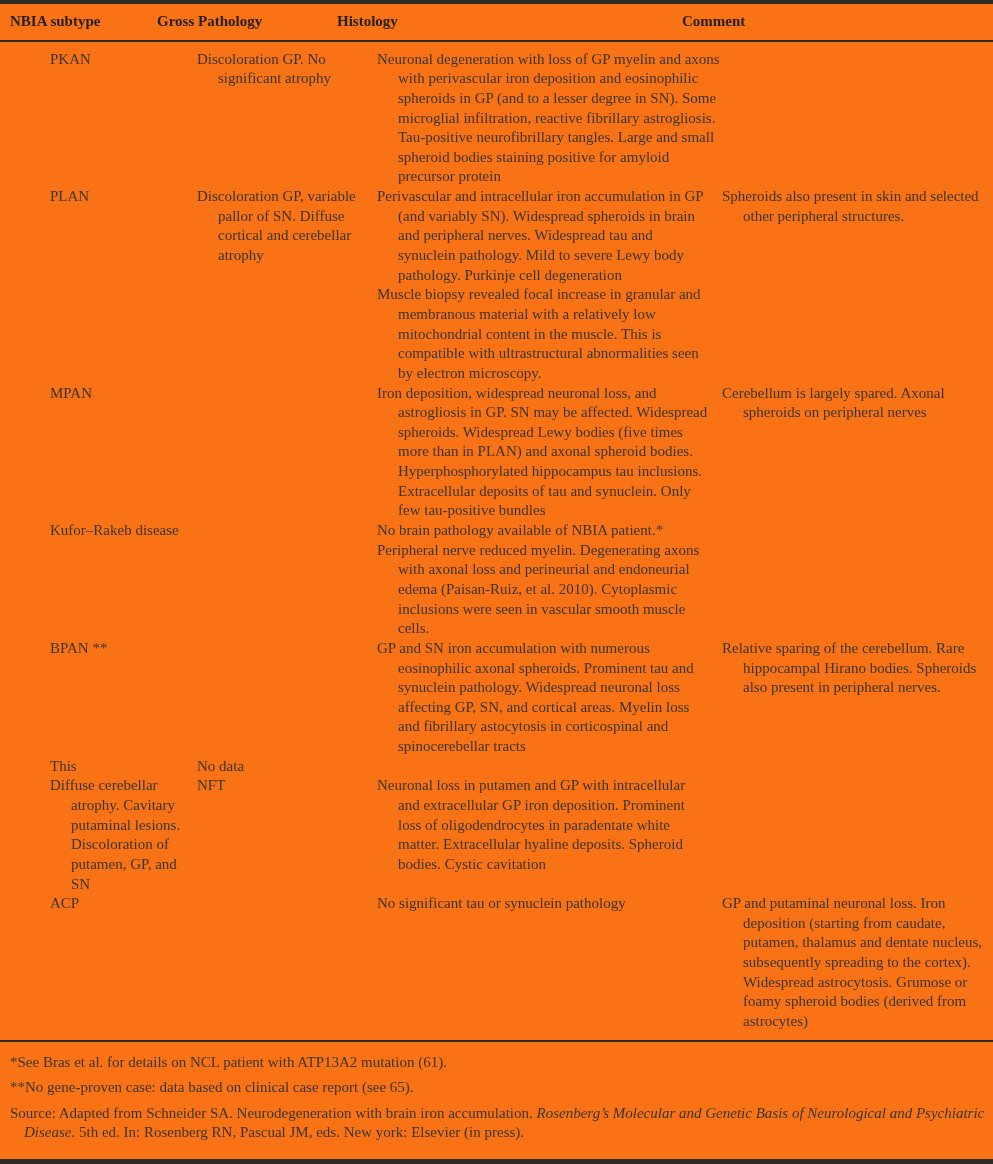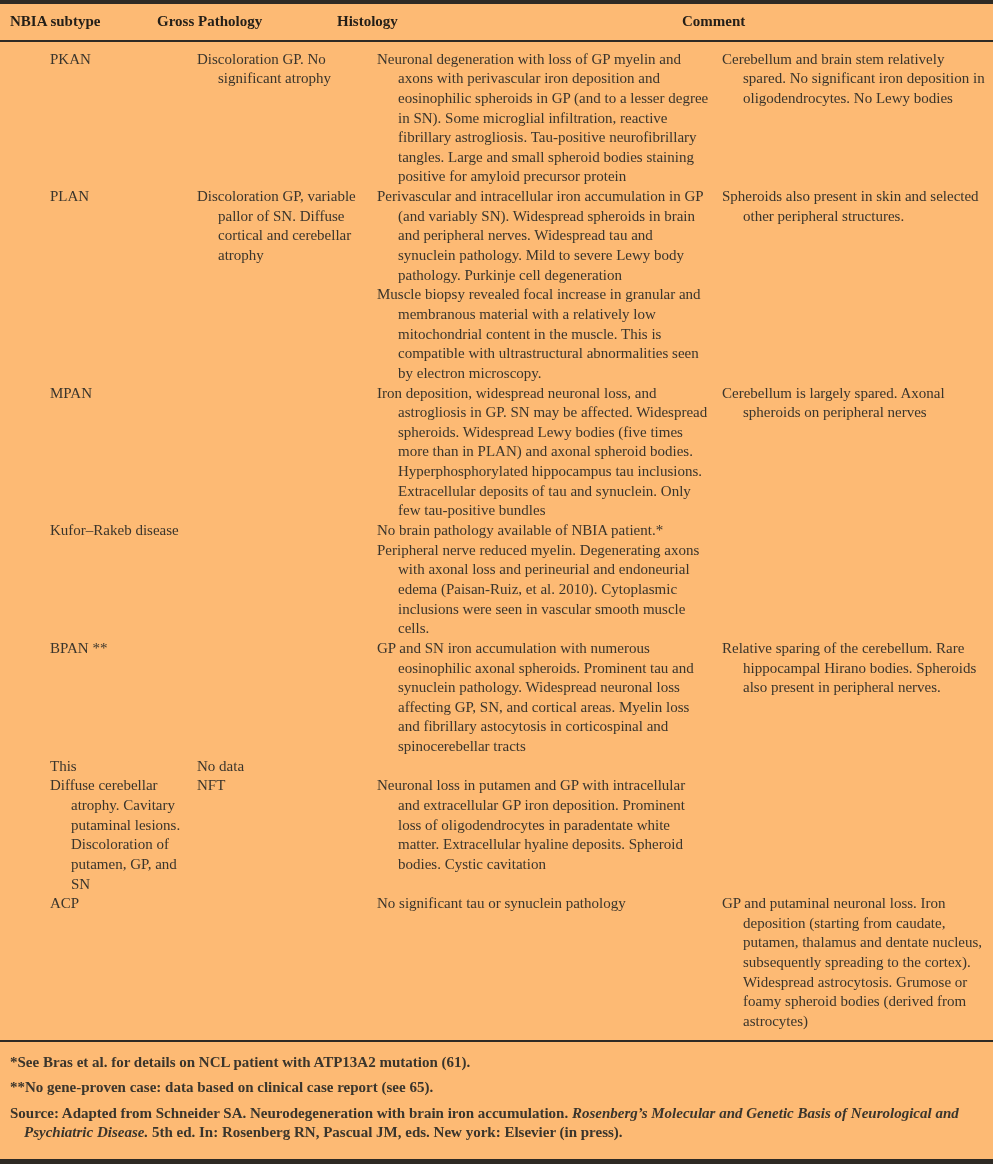--- a/index.html
+++ b/index.html
@@ -4,21 +4,21 @@
 <style>
   html,body { margin:0; padding:0; }
   body {
     width:993px; height:1164px;
     font-family:"Liberation Serif","DejaVu Serif",serif;
     background:#efe6d6;
   }
   .page {
     box-sizing:border-box;
     width:993px; height:1164px;
-    background:#fdba74;
+    background:#f97316;
     color:#3a352c;
     border-top:4px solid #2e2a24;
     border-bottom:5px solid #2e2a24;
     overflow:hidden;
     display:flex; flex-direction:column;
   }
   .thead, .trow {
     display:grid;
     grid-template-columns:147px 180px 345px 1fr;
     padding-left:10px; padding-right:8px;
@@ -31,21 +31,21 @@
   .tbody { padding-top:8px;padding-left:40px; }
   .cell { padding-right:12px; font-size:15px; line-height:1.31; }
   .cell:last-child { padding-right:0; }
   .para, .subtype {
     margin:0;
     text-indent:-21px; padding-left:21px;
   }
   .rule-foot { border-top:2px solid #2e2a24; margin-top:8px; }
   .footnotes {
     padding:11px 8px 0 10px;
-    font-size:15px; line-height:1.3;font-weight:bold;
+    font-size:15px; line-height:1.3;
   }
   .footnotes p {
     margin:0 0 6px 0;
     text-indent:-14px; padding-left:14px;
   }
   .footnotes em { font-style:italic; }
 </style>
 </head>
 <body>
 
@@ -60,23 +60,20 @@
 
   <div class="tbody">
 
     <div class="trow">
       <div class="cell subtype">PKAN</div>
       <div class="cell">
           <p class="para">Discoloration GP. No significant atrophy</p>
         </div>
       <div class="cell">
           <p class="para">Neuronal degeneration with loss of GP myelin and axons with perivascular iron deposition and eosinophilic spheroids in GP (and to a lesser degree in SN). Some microglial infiltration, reactive fibrillary astrogliosis. Tau-positive neurofibrillary tangles. Large and small spheroid bodies staining positive for amyloid precursor protein</p>
-        </div>
-      <div class="cell">
-          <p class="para">Cerebellum and brain stem relatively spared. No significant iron deposition in oligodendrocytes. No Lewy bodies</p>
         </div>
     </div>
 
     <div class="trow">
       <div class="cell subtype">PLAN</div>
       <div class="cell">
           <p class="para">Discoloration GP, variable pallor of SN. Diffuse cortical and cerebellar atrophy</p>
         </div>
       <div class="cell">
           <p class="para">Perivascular and intracellular iron accumulation in GP (and variably SN). Widespread spheroids in brain and peripheral nerves. Widespread tau and synuclein pathology. Mild to severe Lewy body pathology. Purkinje cell degeneration</p>

